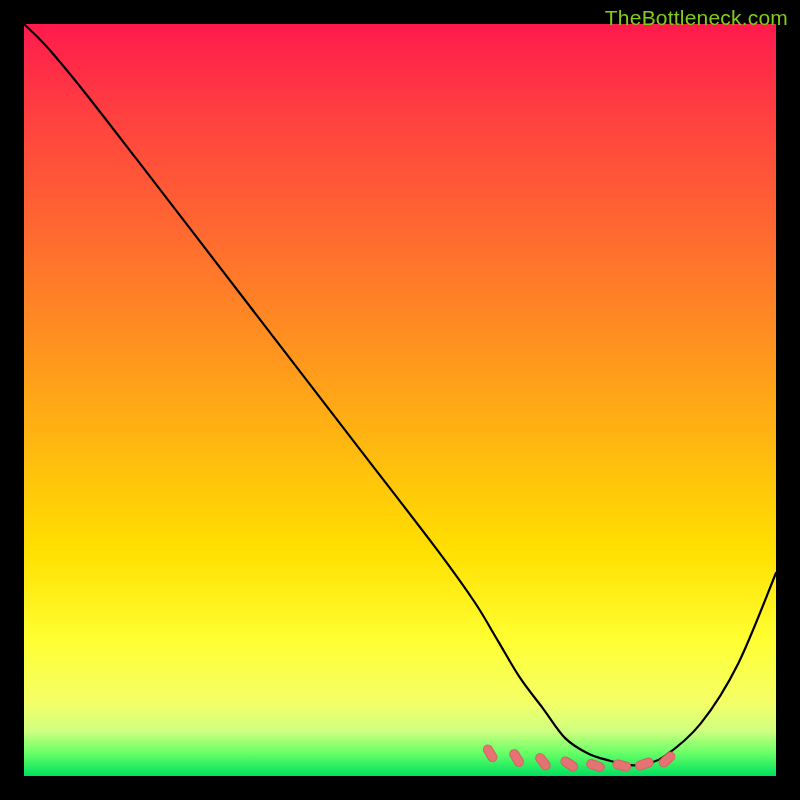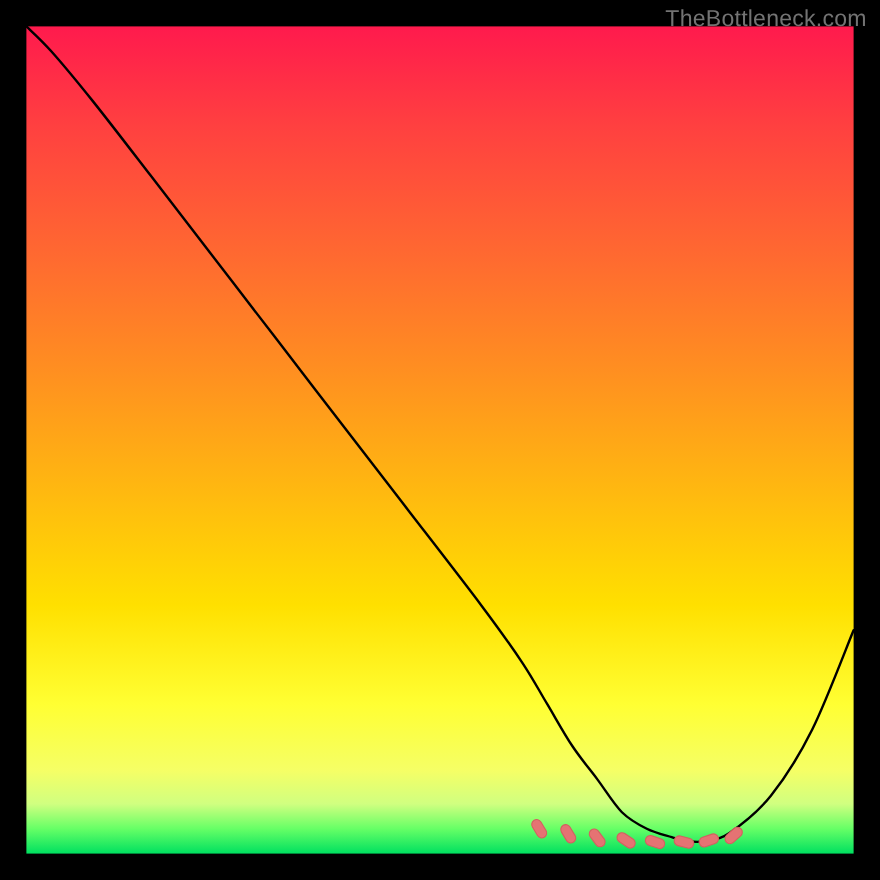--- a/index.html
+++ b/index.html
@@ -32,21 +32,21 @@
       #ffff33 82%,
       #f5ff66 90%,
       #d0ff80 94%,
       #66ff66 97%,
       #00e060 100%);
   }
   .watermark {
     position: absolute;
     top: 6px;
     right: 12px;
-    color: #737373;
+    color: #84cc16;
     font-size: 21px;
     font-weight: 500;
     letter-spacing: 0.2px;
   }
   svg.overlay {
     position: absolute;
     left: 24px;
     top: 24px;
     width: 752px;
     height: 752px;

